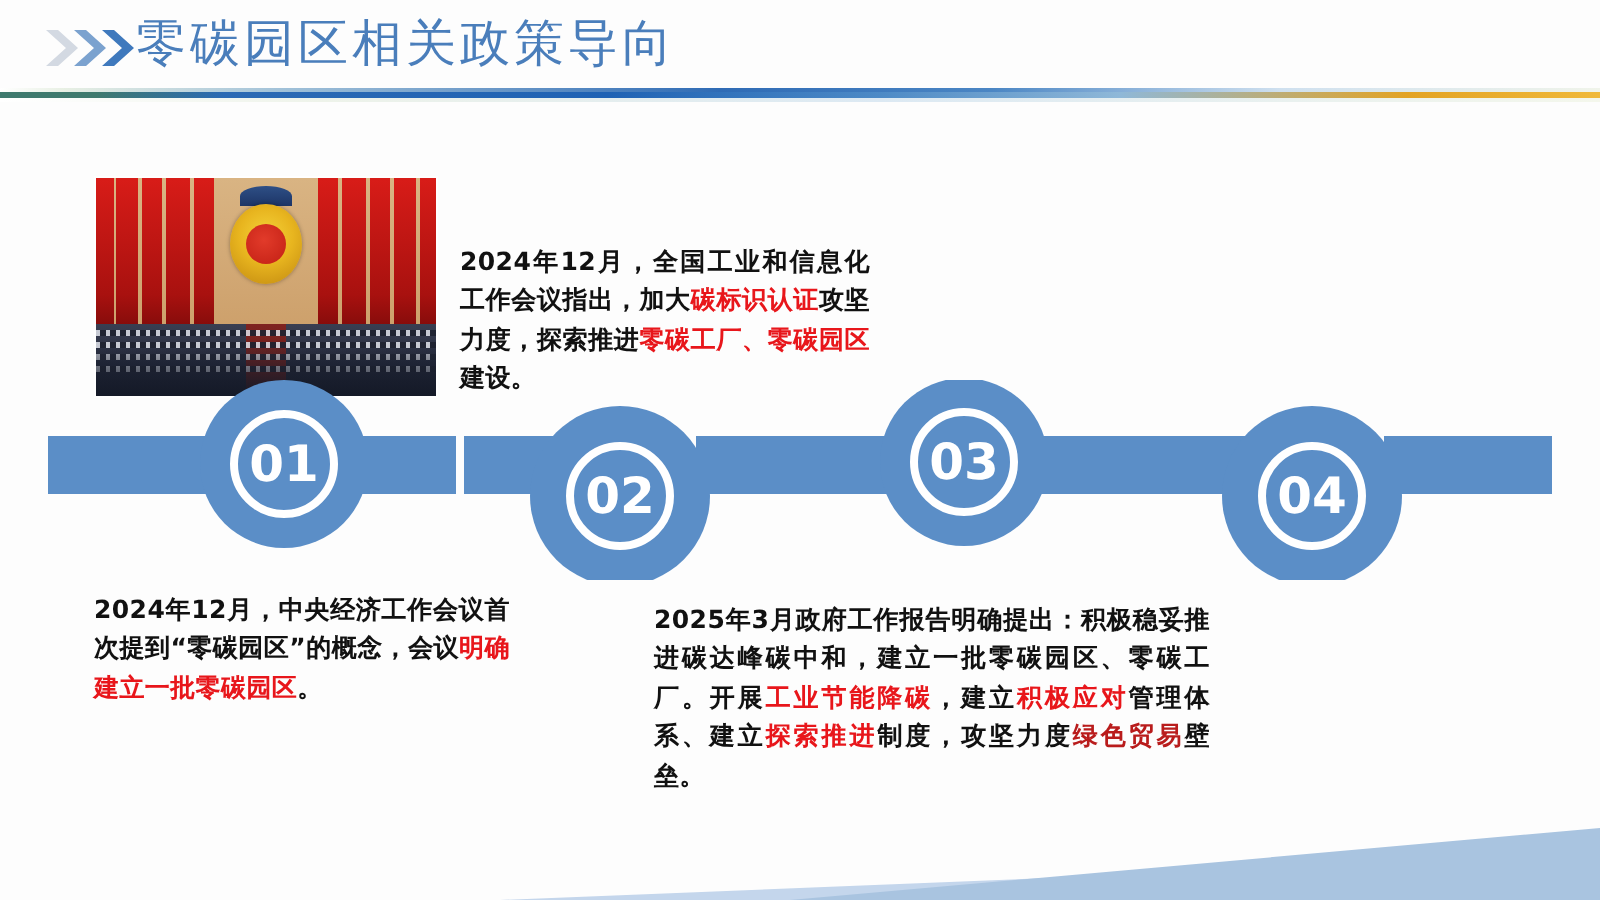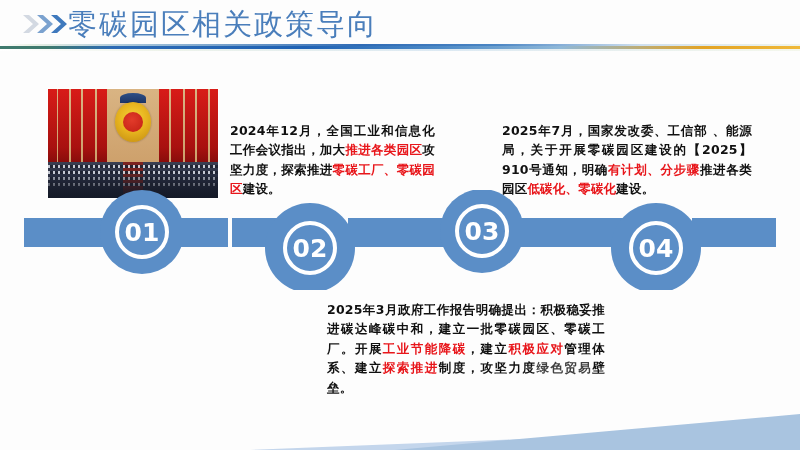--- a/index.html
+++ b/index.html
@@ -17,21 +17,21 @@
   }
 
   
   .wedge{position:absolute;bottom:0;right:0;width:100%;height:80px;pointer-events:none;}
 
   
   #header{position:absolute;left:0;top:0;width:800px;height:52px;}
   #chevrons{position:absolute;left:23px;top:13px;width:52px;height:22px;}
   #page-title{
     position:absolute;left:68px;top:5px;
-    font-size:29px;letter-spacing:2px;
+    font-size:25px;letter-spacing:2px;
     color:#4a7ebb;
     font-family:"DejaVu Sans","Liberation Sans",sans-serif;
     font-weight:400;
     white-space:nowrap;
   }
   #header-rule{position:absolute;left:0;top:44px;width:800px;height:7px;}
   .rule-a{position:absolute;left:0;top:0;width:800px;height:2px;
     background:linear-gradient(90deg,#ffffff 0%,#e8f0e4 4%,#9fc0d8 18%,#2f6bb5 45%,#4b86c4 62%,#cfe0ef 80%,#f0f4ea 100%);}
   .rule-b{position:absolute;left:0;top:2px;width:800px;height:3px;
     background:linear-gradient(90deg,#3f7a6e 0%,#3f7a6e 6%,#2c6ab4 14%,#1f62b4 38%,#4d8ac6 55%,#8fb8d8 70%,#e3a324 88%,#f0b93a 100%);}
@@ -83,21 +83,21 @@
     position:absolute;
     color:#111111;
     font-family:"DejaVu Sans","Liberation Sans",sans-serif;
     font-size:12.5px;
     line-height:1.55;
     font-weight:700;
     letter-spacing:.2px;
     text-align:justify;
   }
   .callout .hl{color:#e8161b;}
-  .callout .hl-g{color:#404040;}
+  .callout .hl-g{color:#b91c1c;}
 
   #c02{left:230px;top:121px;width:205px;}
   #c03{left:502px;top:121px;width:250px;}
   #c01{left:47px;top:295px;width:208px;}
   #c04{left:327px;top:300px;width:278px;}
 </style>
 </head>
 <body>
 
 <div id="slide">
@@ -180,22 +180,22 @@
       <text x="310" y="58" fill="#ffffff" font-size="25" font-weight="700" text-anchor="middle" dominant-baseline="central" font-family="DejaVu Sans, Liberation Sans, sans-serif">02</text>
 
       <circle cx="482" cy="41" r="25" fill="#5b8ec7" stroke="#ffffff" stroke-width="4"></circle>
       <text x="482" y="41" fill="#ffffff" font-size="25" font-weight="700" text-anchor="middle" dominant-baseline="central" font-family="DejaVu Sans, Liberation Sans, sans-serif">03</text>
 
       <circle cx="656" cy="58" r="25" fill="#5b8ec7" stroke="#ffffff" stroke-width="4"></circle>
       <text x="656" y="58" fill="#ffffff" font-size="25" font-weight="700" text-anchor="middle" dominant-baseline="central" font-family="DejaVu Sans, Liberation Sans, sans-serif">04</text>
     </g>
   </svg>
 
-  <div class="callout" id="c02"><span>2024年12月，全国工业和信息化工作会议指出，加大</span><span class="hl">推进各类园区</span><span>攻坚力度，探索推进</span><span class="hl">零碳工厂、零碳园区</span><span>建设。</span></div>
-  <div class="callout" id="c03"><span>2025年7月，国家发改委、工信部 、能源局，关于开展零碳园区建设的【2025】910号通知，明确</span><span class="hl">有计划、分步骤</span><span>推进各类园区</span><span class="hl">低碳化、零碳化</span><span>建设。</span></div>
+  <div class="callout" id="c02"><span>2024年12月，全国工业和信息化工作会议指出，加大</span><span class="hl">碳标识认证</span><span>攻坚力度，探索推进</span><span class="hl">零碳工厂、零碳园区</span><span>建设。</span></div>
+  <div class="callout" id="c01"><span>2024年12月，中央经济工作会议首次提到“零碳园区”的概念，会议</span><span class="hl">明确建立一批零碳园区</span><span>。</span></div>
   <div class="callout" id="c04"><span>2025年3月政府工作报告明确提出：积极稳妥推进碳达峰碳中和，建立一批零碳园区、零碳工厂。开展</span><span class="hl">工业节能降碳</span><span>，建立</span><span class="hl">积极应对</span><span>管理体系、建立</span><span class="hl">探索推进</span><span>制度，攻坚力度</span><span class="hl-g">绿色贸易</span><span>壁垒。</span></div>
 
   <svg class="wedge" viewBox="0 0 800 80" preserveAspectRatio="none">
     <polygon points="800,22 800,58 250,80 800,80" fill="#c4d6ec"></polygon>
     <polygon points="800,44 800,80 395,80" fill="#a9c4e0"></polygon>
   </svg>
 
 </div>
 
 </body></html>

